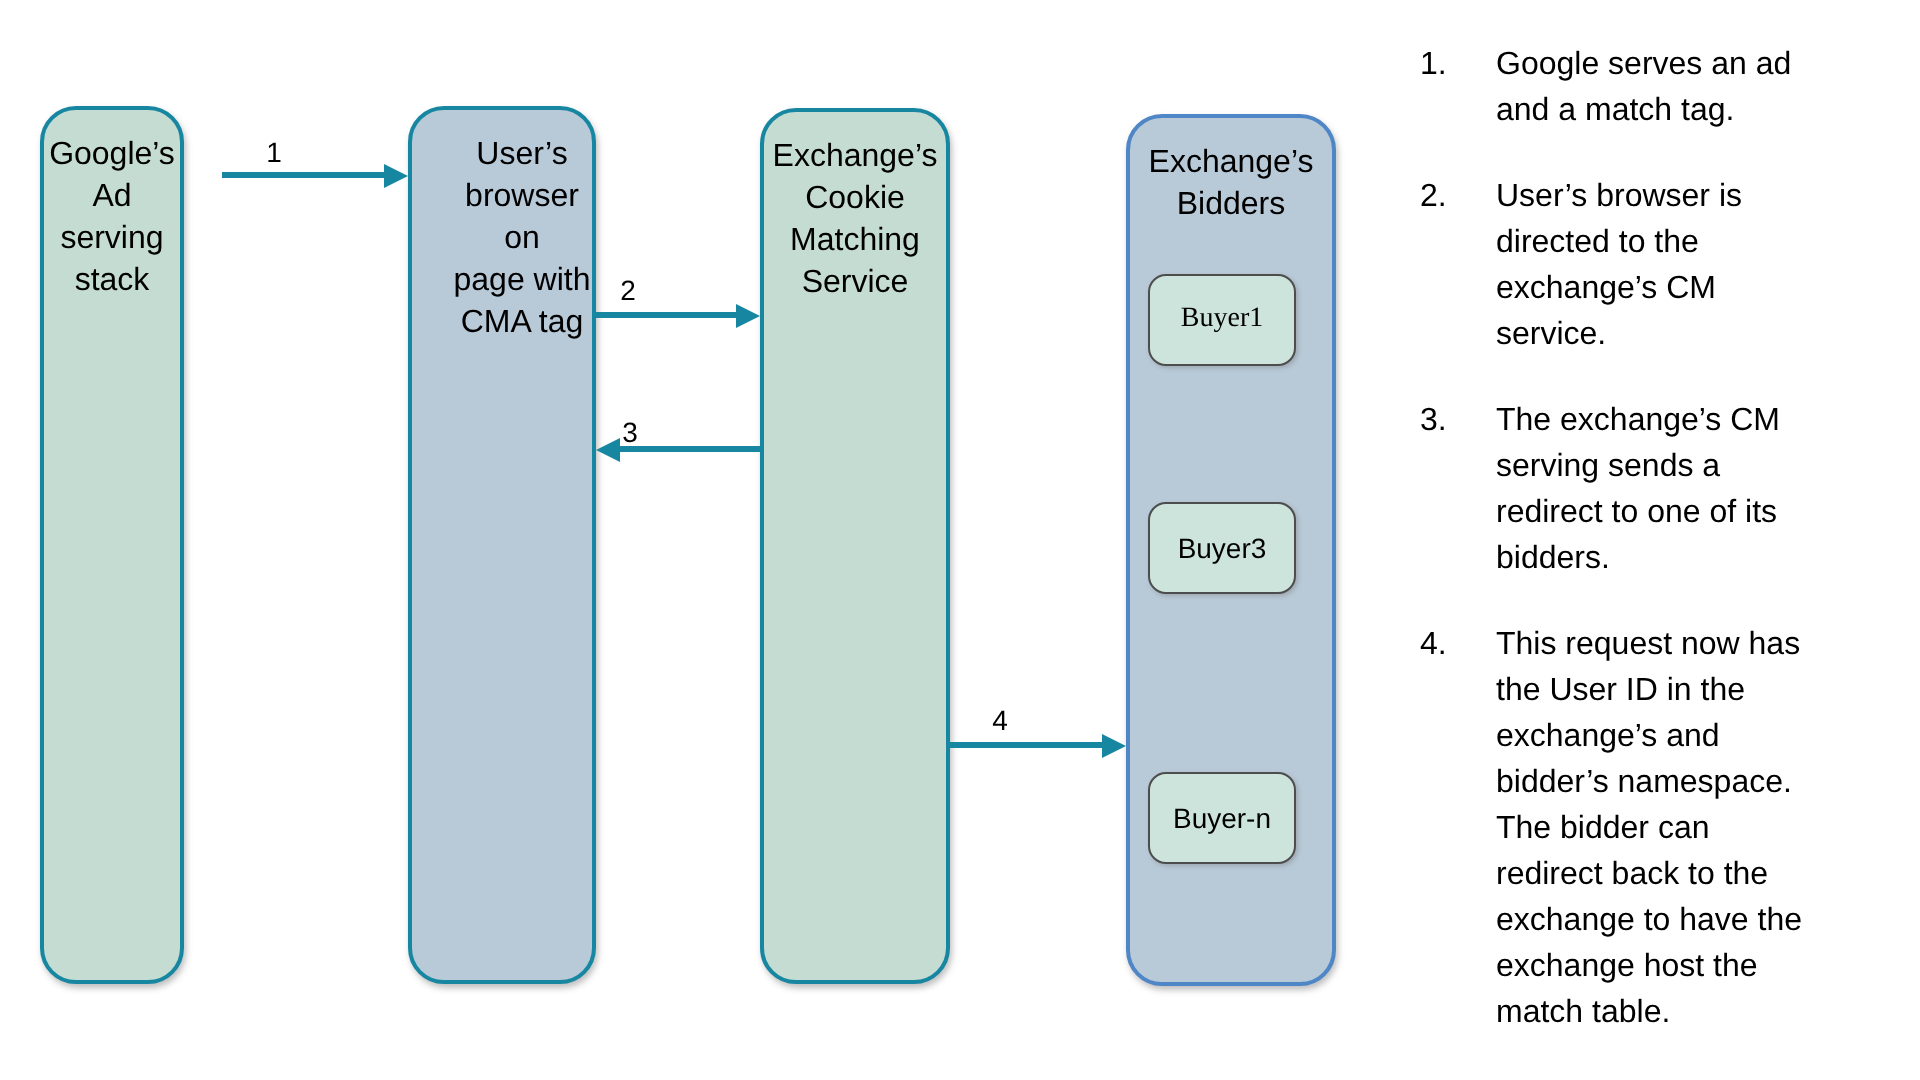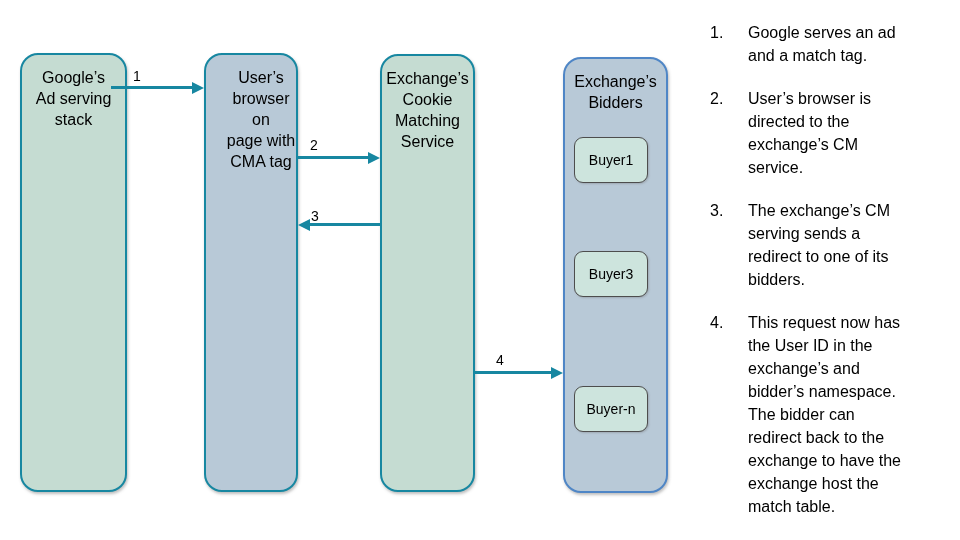--- a/index.html
+++ b/index.html
@@ -26,21 +26,21 @@
     box-shadow: 1px 2px 3px rgba(110,110,110,0.45);
   }
   .node-green {
     background: #c5dcd2;
     border: 2px solid #1787a1;
   }
   .node-blue {
     background: #b8c9d7;
     border: 2px solid #1787a1;
   }
-  .node-google  { left: 20px;  top: 53px; width: 107px;  height: 439px; }
+  .node-google  { left: 20px;  top: 53px; width: 72px;  height: 439px; }
   .node-browser { left: 204px; top: 53px; width: 94px;  height: 439px; padding-left: 20px; }
   .node-cm      { left: 380px; top: 54px; width: 95px;  height: 438px; }
   .node-bidders {
     left: 563px; top: 57px; width: 105px; height: 436px;
     background: #b8c9d7;
     border: 2px solid #4f86c6;
   }
   .node-label {
     margin-top: 12px;
     text-align: center;
@@ -58,21 +58,21 @@
     box-sizing: border-box;
     background: #cde4dd;
     border: 1px solid #4d4d4d;
     border-radius: 9px;
     box-shadow: 1px 1px 2px rgba(110,110,110,0.35);
     display: flex;
     align-items: center;
     justify-content: center;
     font-size: 14px;
   }
-  .buyer-1 { top: 78px;  }
+  .buyer-1 { top: 78px; font-family: Liberation Serif, serif;  }
   .buyer-2 { top: 136px; }
   .buyer-3 { top: 192px; }
   .buyer-n { top: 327px; }
 
   
   .arrow {
     position: absolute;
     height: 12px;
   }
   .arrow .shaft {

